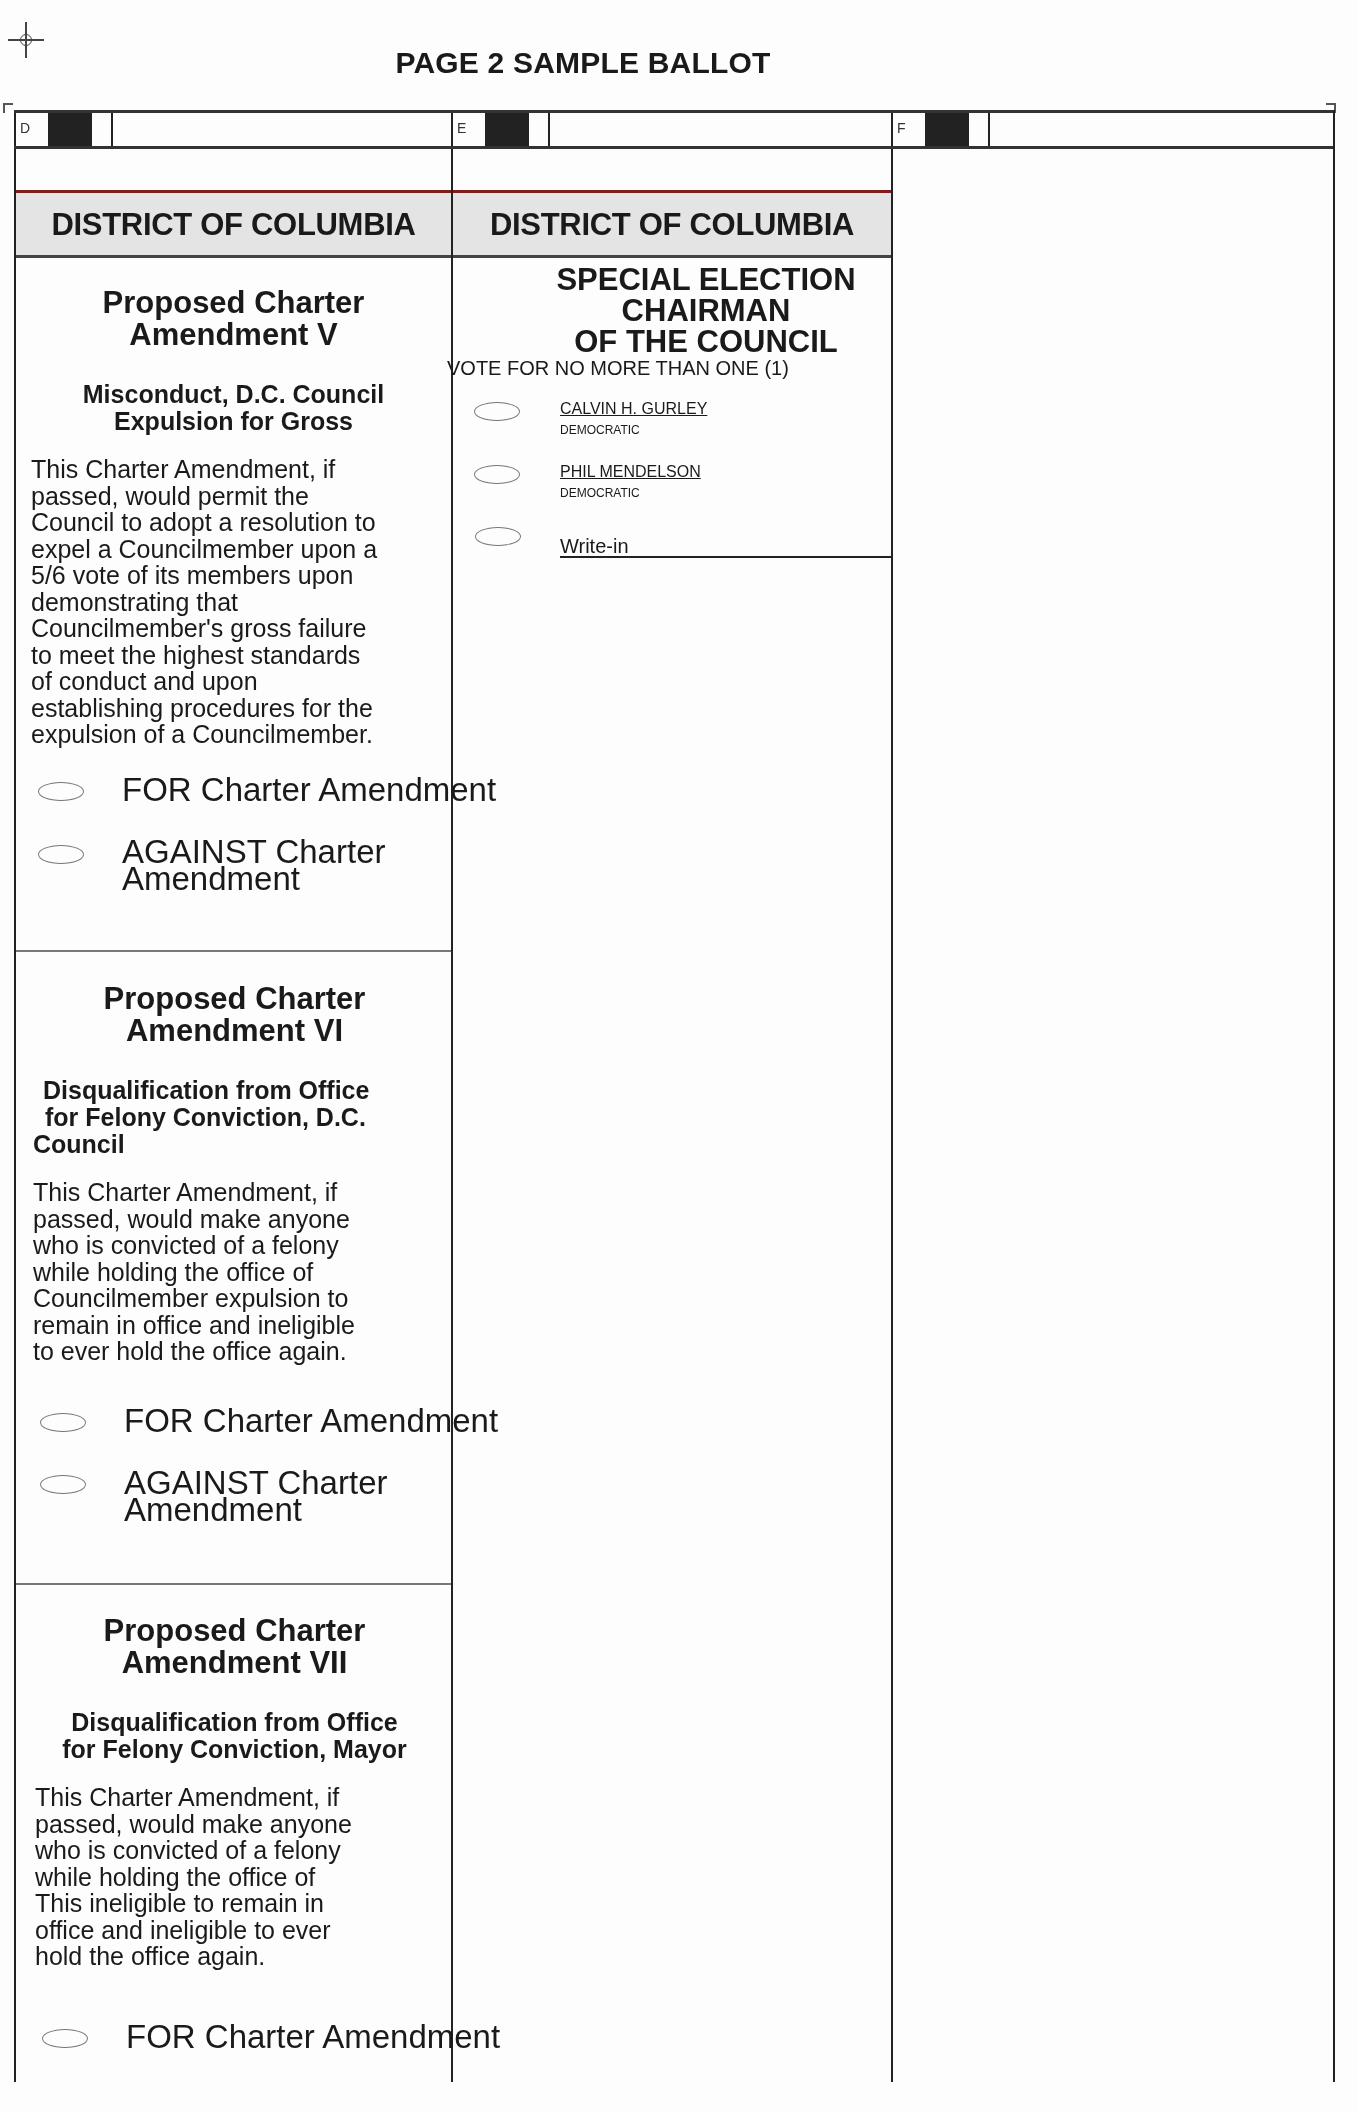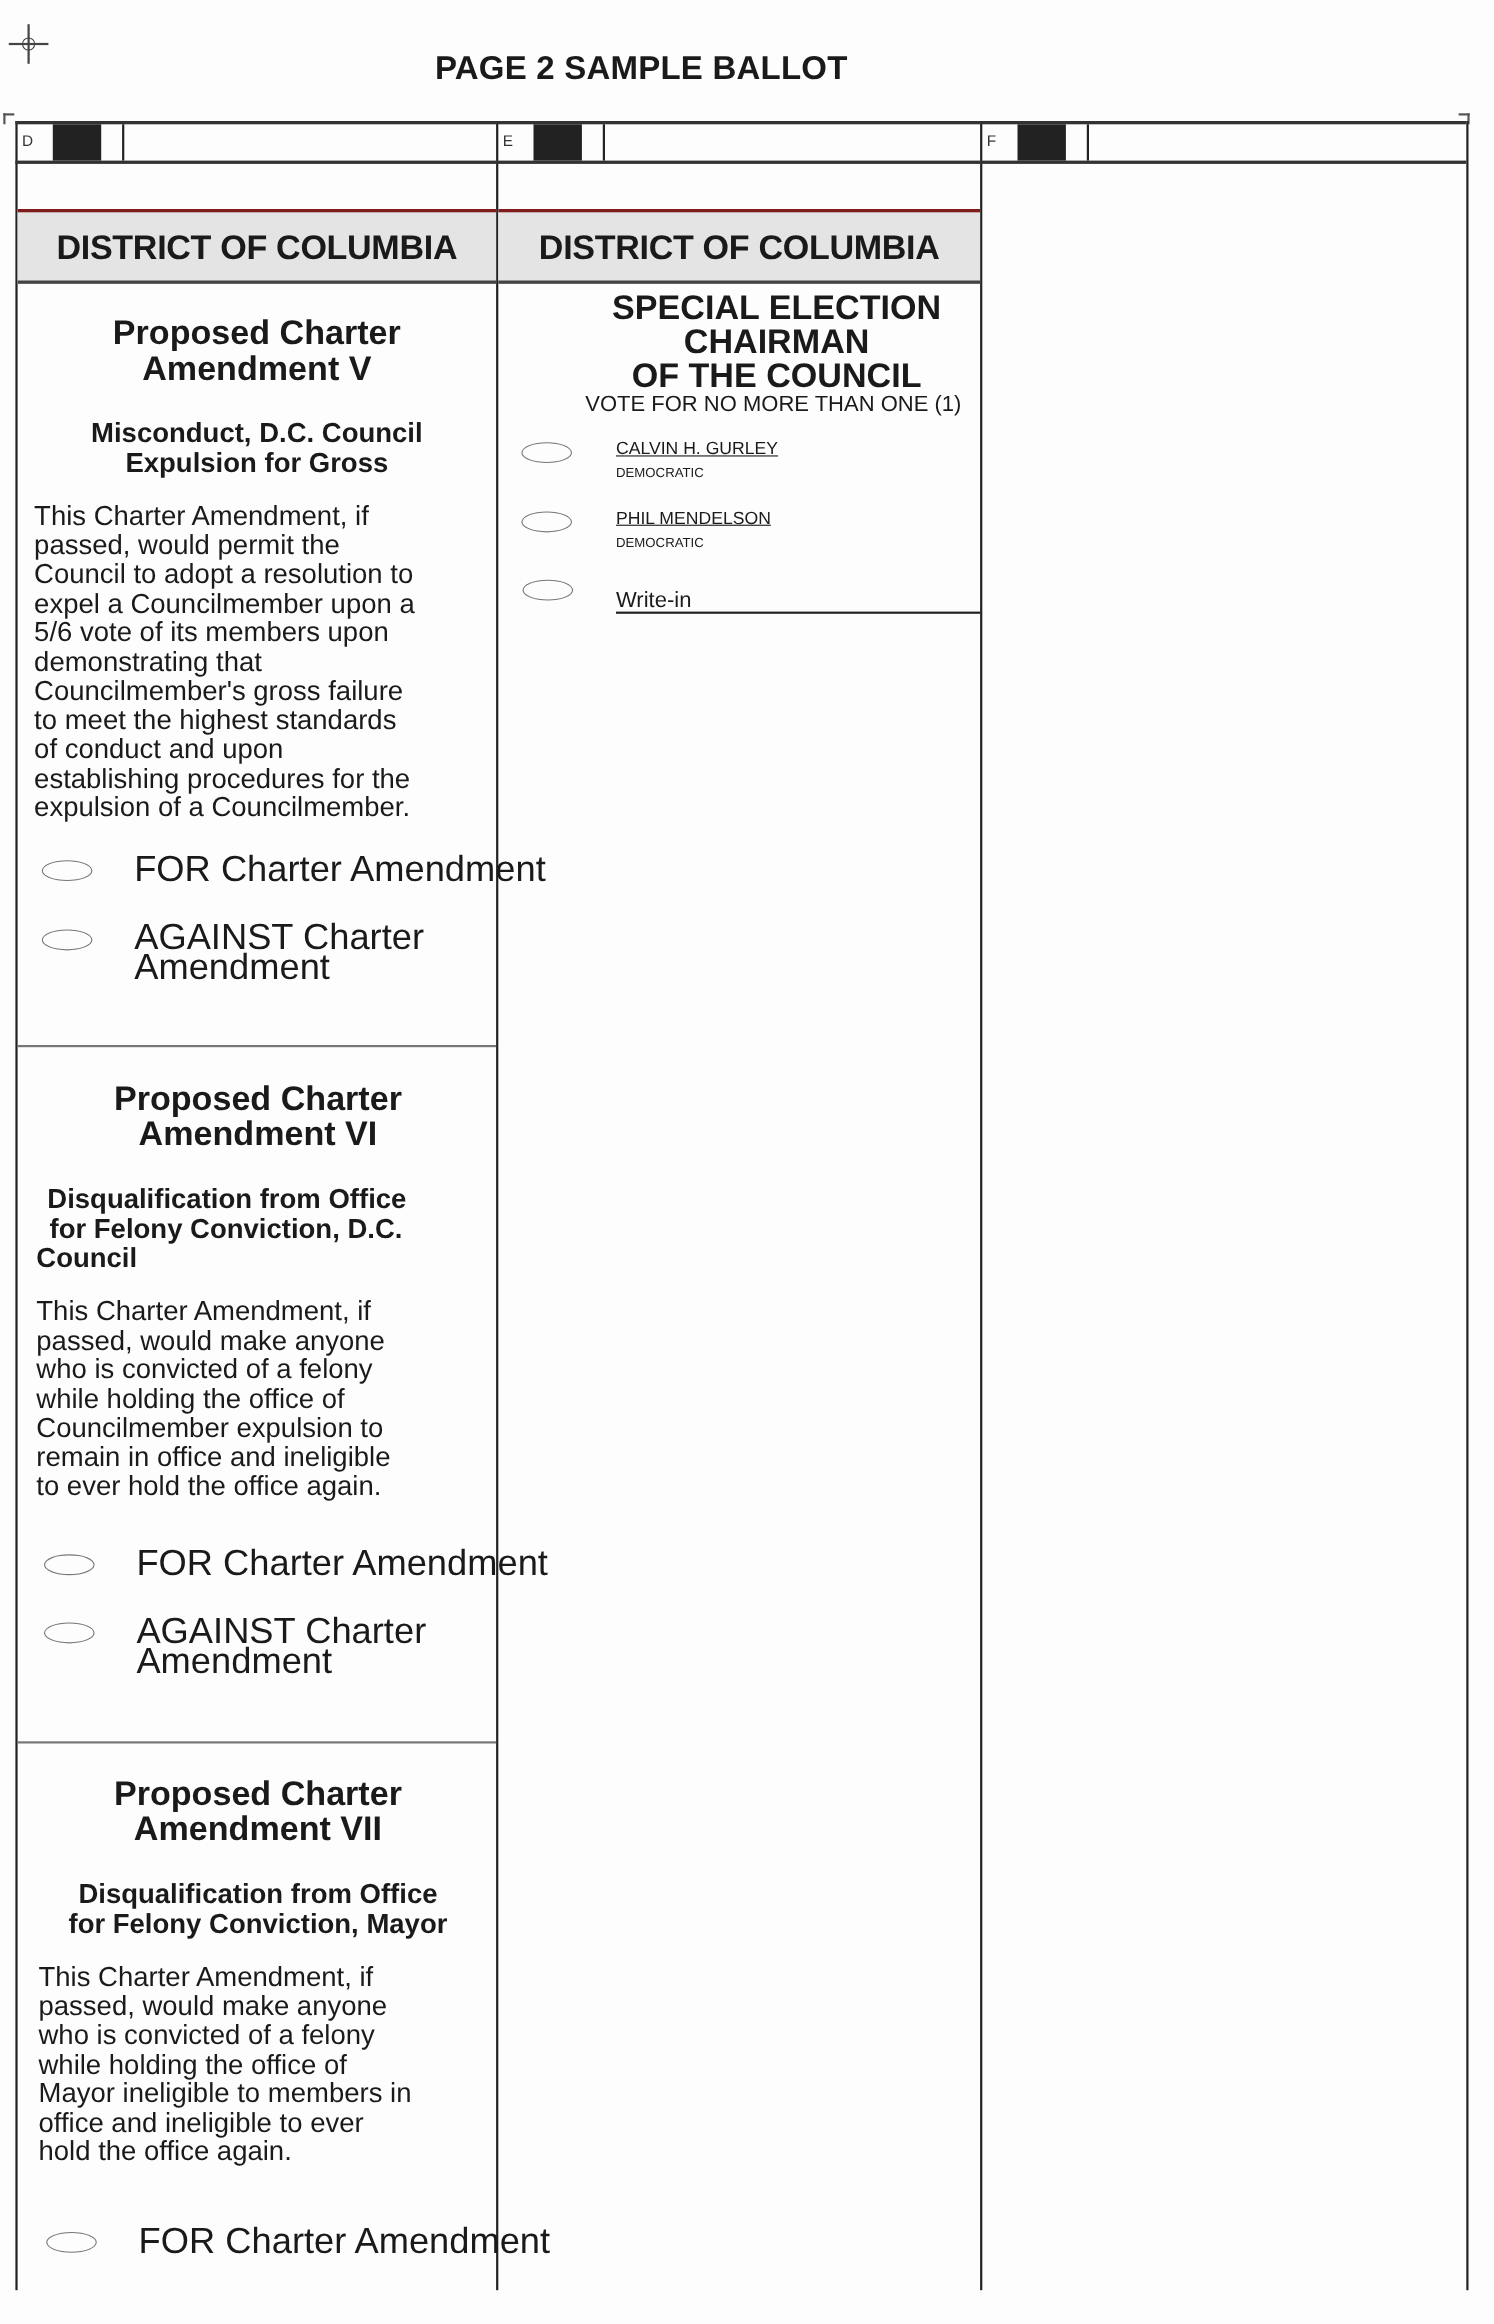--- a/index.html
+++ b/index.html
@@ -137,35 +137,35 @@
   </div>
   <div class="subtitle" style="margin-top:30px;">
     <div>Disqualification from Office</div>
     <div>for Felony Conviction, Mayor</div>
   </div>
   <div class="body-text" style="margin-top:21px;padding-left:17px;">
     <div>This Charter Amendment, if</div>
     <div>passed, would make anyone</div>
     <div>who is convicted of a felony</div>
     <div>while holding the office of</div>
-    <div>Mayor ineligible to members in</div>
+    <div>This ineligible to remain in</div>
     <div>office and ineligible to ever</div>
     <div>hold the office again.</div>
   </div>
 </div>
 <div class="abs oval" style="left:42px;top:2029px;"></div>
 <div class="abs option" style="left:126px;top:2023px;">FOR Charter Amendment</div>
 
 <div class="abs" style="left:453px;width:506px;top:264px;">
   <div class="contest-title" style="line-height:31px;">
     <div>SPECIAL ELECTION</div>
     <div>CHAIRMAN</div>
     <div>OF THE COUNCIL</div>
   </div>
-  <div style="text-align:center;font-size:20px;line-height:22px;margin-left:-6px;">VOTE FOR NO MORE THAN ONE (1)</div>
+  <div style="text-align:left;font-size:20px;line-height:22px;margin-left:-6px;">VOTE FOR NO MORE THAN ONE (1)</div>
 </div>
 
 <div class="abs oval" style="left:474px;top:402px;"></div>
 <div class="abs" style="left:560px;top:397px;">
   <div class="cand-name">CALVIN H. GURLEY</div>
   <div class="party">DEMOCRATIC</div>
 </div>
 
 <div class="abs oval" style="left:474px;top:465px;"></div>
 <div class="abs" style="left:560px;top:460px;">

